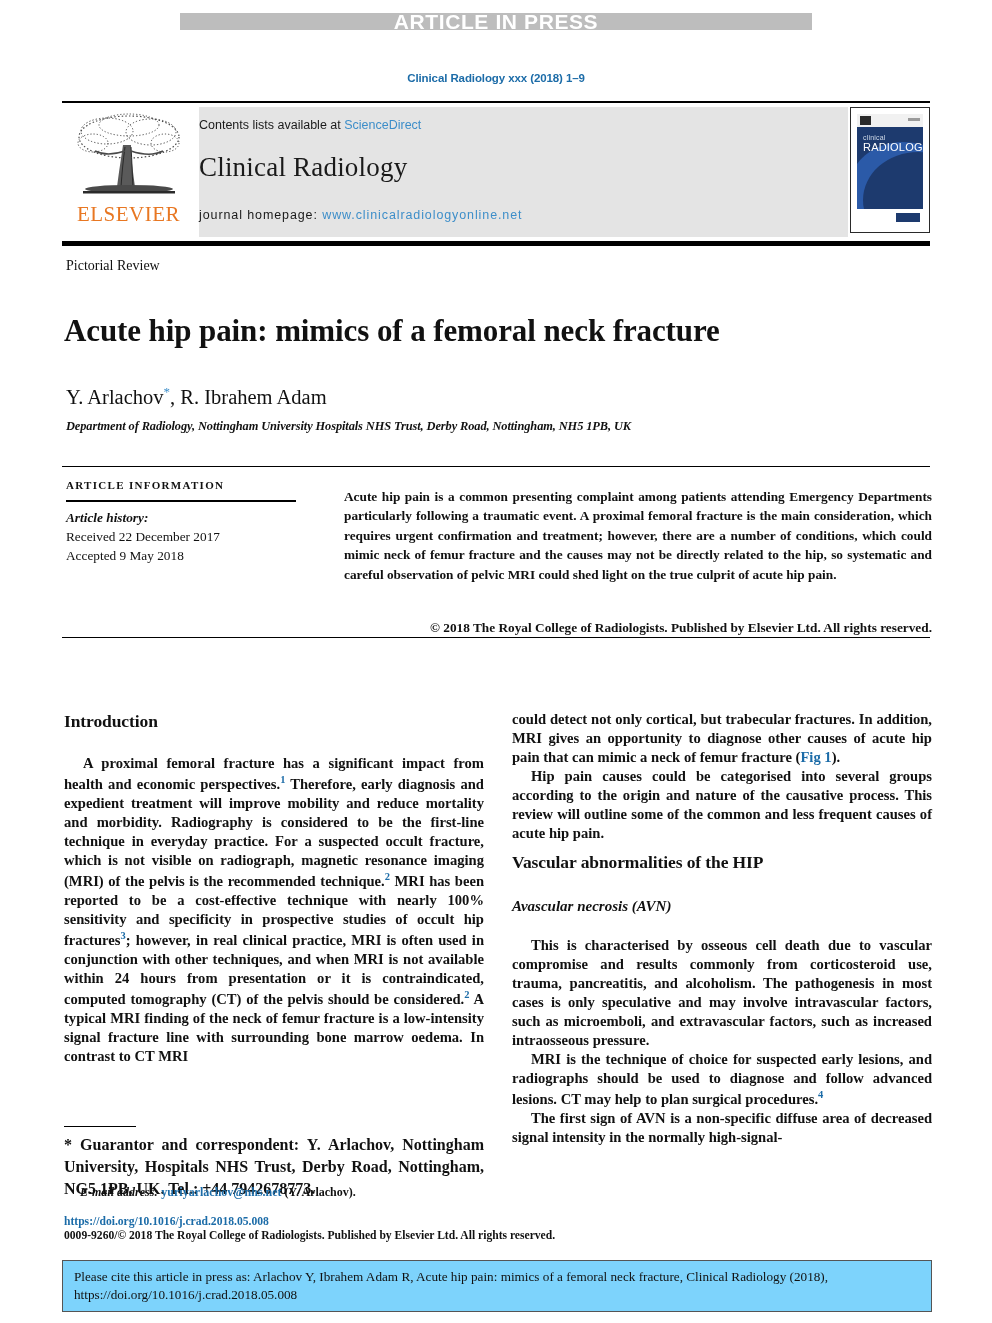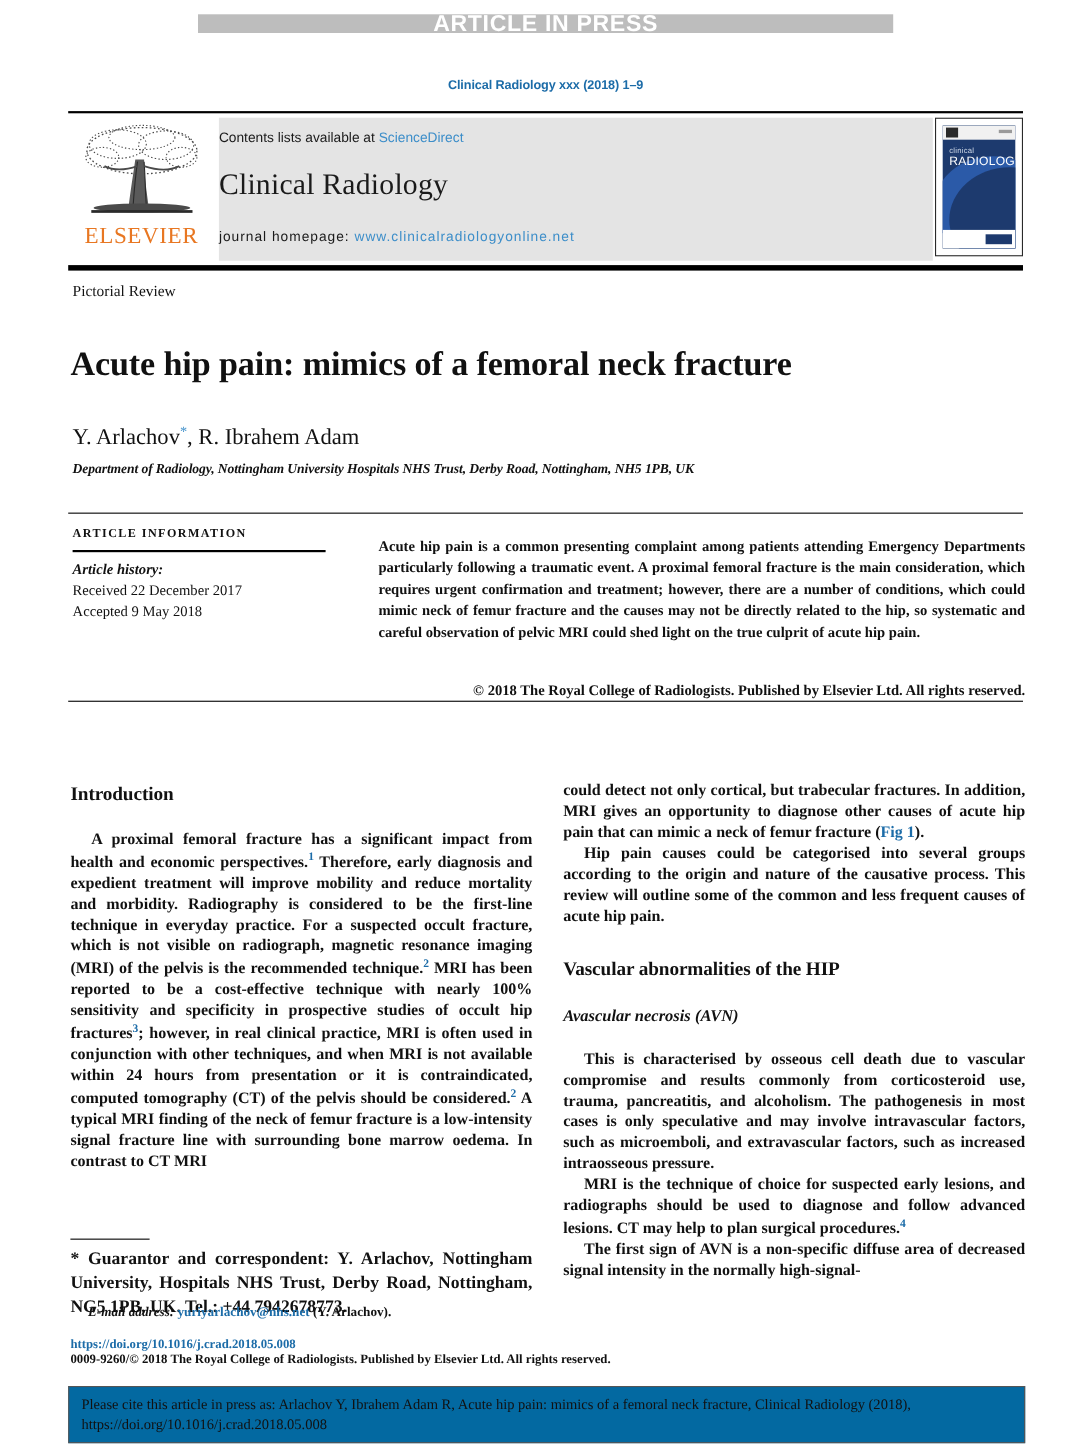--- a/index.html
+++ b/index.html
@@ -363,21 +363,21 @@
     font-size: 11.6px;
     font-weight: bold;
     color: #111;
   }
 
   
   .cite-box {
     position: absolute;
     left: 62px; top: 1260px;
     width: 870px; height: 52px;
-    background: #0369a1;
+    background: #7dd3fc;
     border: 1px solid #555;
     box-sizing: border-box;
     padding: 7px 11px 0 11px;
     font-family: "Liberation Serif", serif;
     font-size: 13.2px;
     line-height: 1.33;
     color: #111;
   }
 </style>
 </head>
@@ -467,21 +467,21 @@
 <div class="rule-bottom"></div>
 
 <div class="col col-left">
   <h2 class="h-main">Introduction</h2>
   <p class="para"><span>A proximal femoral fracture has a significant impact from health and economic perspectives.</span><sup class="ref">1</sup><span> Therefore, early diagnosis and expedient treatment will improve mobility and reduce mortality and morbidity. Radiography is considered to be the first-line technique in everyday practice. For a suspected occult fracture, which is not visible on radiograph, magnetic resonance imaging (MRI) of the pelvis is the recommended technique.</span><sup class="ref">2</sup><span> MRI has been reported to be a cost-effective technique with nearly 100% sensitivity and specificity in prospective studies of occult hip fractures</span><sup class="ref">3</sup><span>; however, in real clinical practice, MRI is often used in conjunction with other techniques, and when MRI is not available within 24 hours from presentation or it is contraindicated, computed tomography (CT) of the pelvis should be considered.</span><sup class="ref">2</sup><span> A typical MRI finding of the neck of femur fracture is a low-intensity signal fracture line with surrounding bone marrow oedema. In contrast to CT MRI</span></p>
 </div>
 
 <div class="col col-right">
   <p class="para" style="text-indent:0"><span>could detect not only cortical, but trabecular fractures. In addition, MRI gives an opportunity to diagnose other causes of acute hip pain that can mimic a neck of femur fracture (</span><a class="figlink" href="#" style="text-decoration:none">Fig 1</a><span>).</span></p>
   <p class="para">Hip pain causes could be categorised into several groups according to the origin and nature of the causative process. This review will outline some of the common and less frequent causes of acute hip pain.</p>
-  <h2 class="h-main" style="margin-top:26px">Vascular abnormalities of the HIP</h2>
+  <h2 class="h-main" style="margin-top:8px">Vascular abnormalities of the HIP</h2>
   <h3 class="h-sub">Avascular necrosis (AVN)</h3>
   <p class="para">This is characterised by osseous cell death due to vascular compromise and results commonly from corticosteroid use, trauma, pancreatitis, and alcoholism. The pathogenesis in most cases is only speculative and may involve intravascular factors, such as microemboli, and extravascular factors, such as increased intraosseous pressure.</p>
   <p class="para"><span>MRI is the technique of choice for suspected early lesions, and radiographs should be used to diagnose and follow advanced lesions. CT may help to plan surgical procedures.</span><sup class="ref">4</sup></p>
   <p class="para">The first sign of AVN is a non-specific diffuse area of decreased signal intensity in the normally high-signal-</p>
 </div>
 
 <div class="fn-rule"></div>
 <div class="footnote">* Guarantor and correspondent: Y. Arlachov, Nottingham University, Hospitals NHS Trust, Derby Road, Nottingham, NG5 1PB, UK. Tel.: +44 7942678773.</div>
 <div class="fn-email">
   <i>E-mail address:</i>

